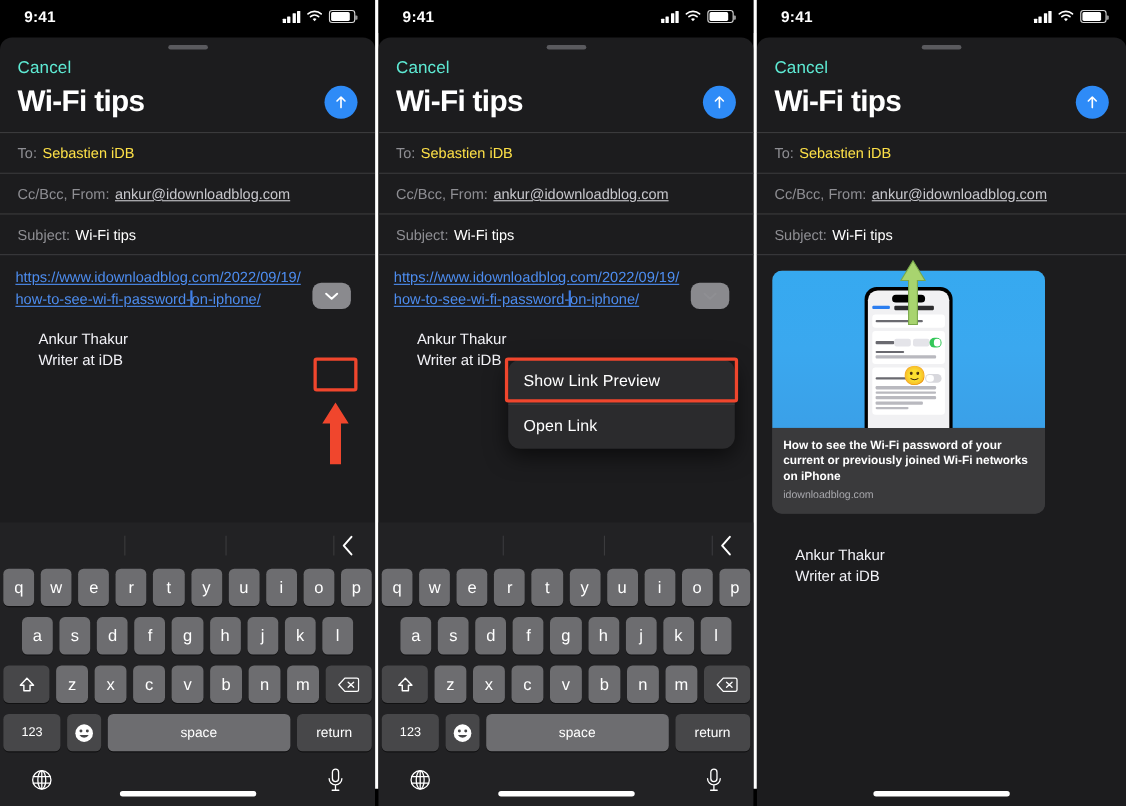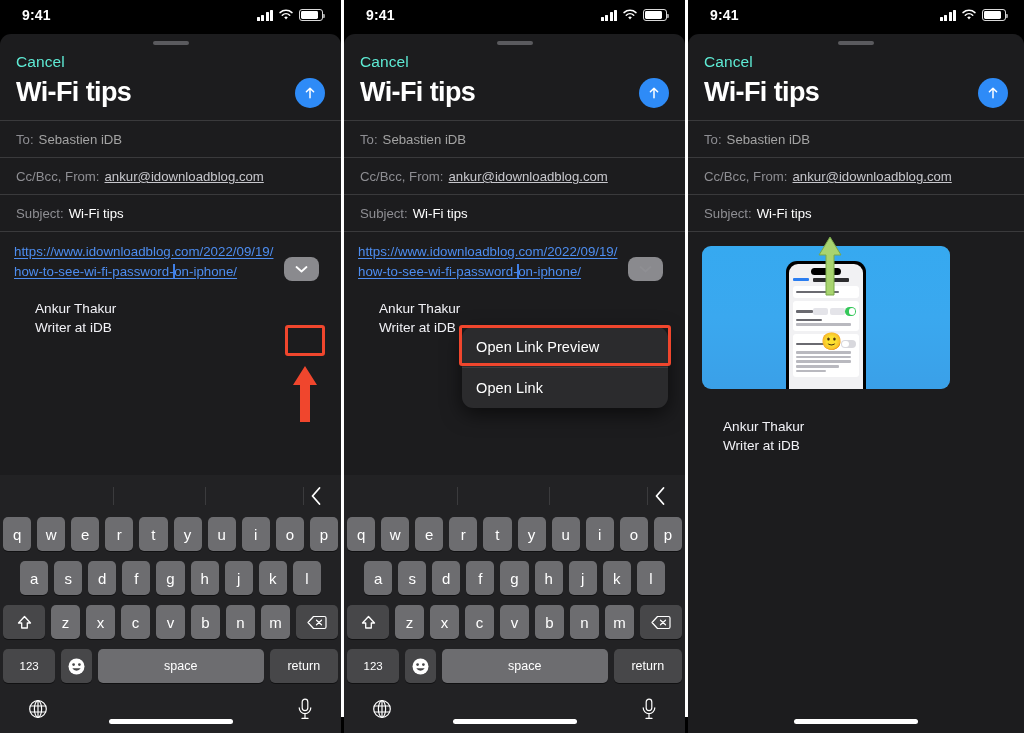--- a/index.html
+++ b/index.html
@@ -109,21 +109,21 @@
     border-top: 1px solid #3a3a3c;
     padding: 11px 16px 10px 16px;
     font-size: 13.2px;
     color: #8e8e93;
     display: flex;
     gap: 5px;
     align-items: baseline;
     white-space: nowrap;
   }
   .field .val { color: #ffffff; }
-  .field .val.blue { color: #a3a3a3; }
+  .field .val.blue { color: #fde047; }
   .field .val.muted { color: #c7c7cc; text-decoration: underline; }
 
   
   .mailbody {
     border-top: 1px solid #3a3a3c;
     padding: 10px 14px 0 14px;
     position: relative;
   }
   .urlline {
     font-size: 13.3px;
@@ -516,21 +516,21 @@
         </div>
 
         <div class="chev-btn" style="right:22px; top:25px;">
           <svg width="15" height="10" viewBox="0 0 15 10">
             <path d="M2.5 3 7.5 7.5 12.5 3" stroke="#8f8f93" stroke-width="1.8" fill="none" stroke-linecap="round" stroke-linejoin="round"></path>
           </svg>
         </div>
       </div>
 
       <div class="ctxmenu" style="left:118px; top:293px;">
-        <div class="ctxitem">Open Link Preview</div>
+        <div class="ctxitem">Show Link Preview</div>
         <div class="ctxitem">Open Link</div>
       </div>
 
       <div class="redbox" style="left:115px; top:291px; width:212px; height:41px;"></div>
     </div>
 
     <div class="keyboard">
       <div class="predbar">
         <span class="divider" style="left:113px;"></span>
         <span class="divider" style="left:205px;"></span>
@@ -697,20 +697,24 @@
                   </div>
                   <div class="mini-line l"></div>
                   <div class="mini-line l"></div>
                   <div class="mini-line l"></div>
                   <div class="mini-line m"></div>
                   <div class="mini-line s"></div>
                 </div>
               </div>
             </div>
           </div>
+          <div class="preview-meta">
+            <div class="preview-title">How to see the Wi-Fi password of your current or previously joined Wi-Fi networks on iPhone</div>
+            <div class="preview-src">idownloadblog.com</div>
+          </div>
         </div>
 
         <div class="signature" style="margin-top:28px;">
           <div>Ankur Thakur</div>
           <div>Writer at iDB</div>
         </div>
 
         <div class="emoji-sig" style="position:absolute; left:133px; top:99px;">🙂</div>
       </div>
 

